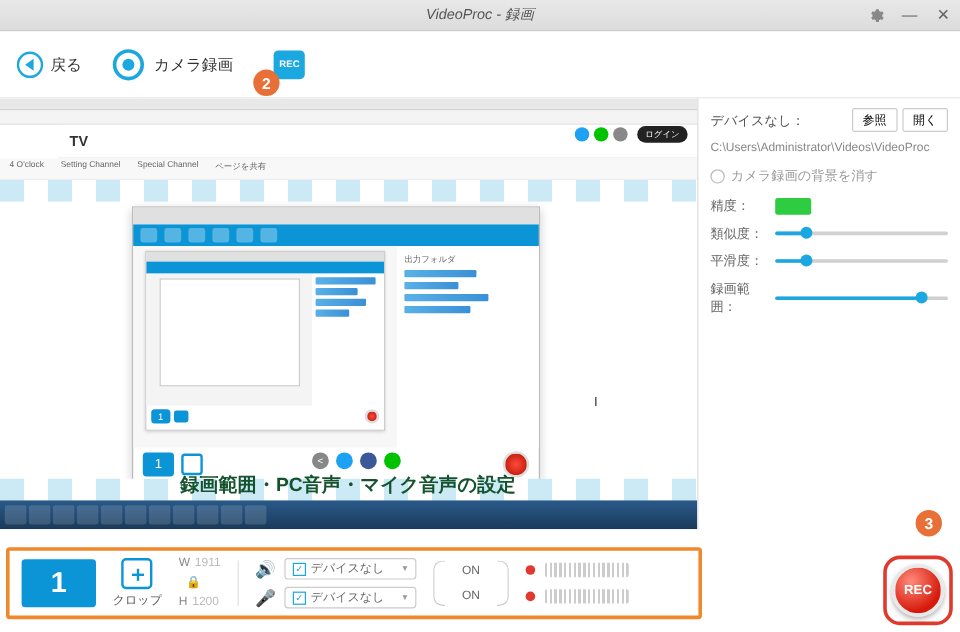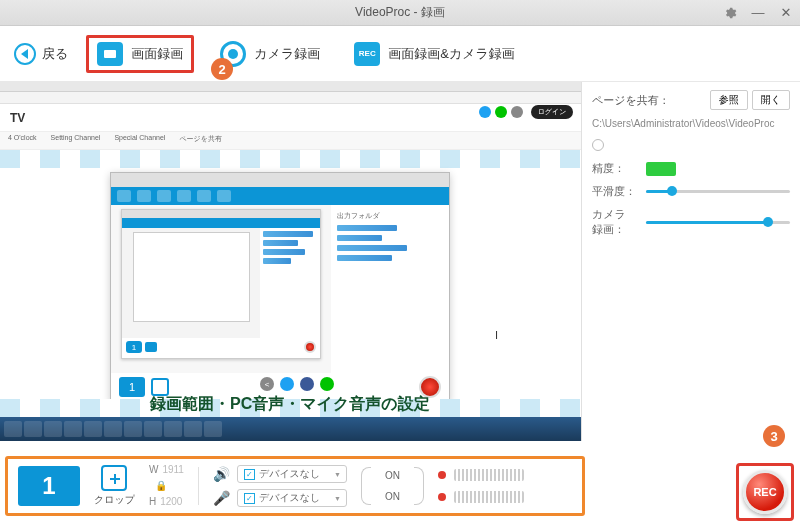--- a/index.html
+++ b/index.html
@@ -1,19 +1,19 @@
 <!DOCTYPE html>
 <html><head>
 <meta charset="utf-8">
 <style>
 * { margin: 0; padding: 0; box-sizing: border-box; font-family: "Meiryo", sans-serif; }
 body { width: 800px; height: 527px; background: #fff; overflow: hidden; position: relative; }
 
 .titlebar { height: 26px; background: linear-gradient(#e8e8e8,#dcdcdc); display: flex; align-items: center; justify-content: center; position: relative; border-bottom: 1px solid #ccc; }
-.titlebar .title { font-size: 12px; color: #555; }
+.titlebar .title { font-size: 12px; color: #555; font-style: italic; }
 .titlebar .controls { position: absolute; right: 0; top: 0; display: flex; height: 100%; }
 .titlebar .controls div { width: 28px; display: flex; align-items: center; justify-content: center; font-size: 13px; color: #666; }
 .gear-icon svg { width: 14px; height: 14px; fill: #888; }
 
 .toolbar { height: 56px; background: #fff; display: flex; align-items: center; padding: 0 14px; gap: 18px; border-bottom: 1px solid #e8e8e8; }
 .back-btn { display: flex; align-items: center; gap: 6px; font-size: 13px; color: #333; }
 .back-circle { width: 22px; height: 22px; border: 2px solid #1ba8e0; border-radius: 50%; display: flex; align-items: center; justify-content: center; }
 .back-circle::before { content: ""; width: 0; height: 0; border-right: 7px solid #1ba8e0; border-top: 5px solid transparent; border-bottom: 5px solid transparent; margin-left: -2px; }
 
 .mode-btn { display: flex; align-items: center; gap: 8px; font-size: 13px; color: #333; padding: 4px 8px; position: relative; }
@@ -34,21 +34,21 @@
 .sidebar { flex: 1; padding: 8px 10px; font-size: 11px; color: #555; }
 
 .preview-browser { position: absolute; inset: 0; background: #fff; }
 .browser-tabs { height: 10px; background: #e8e8e8; border-bottom: 1px solid #d0d0d0; }
 .browser-url { height: 12px; background: #f4f4f4; border-bottom: 1px solid #e0e0e0; }
 .browser-content { position: absolute; top: 22px; left: 0; right: 0; bottom: 0; }
 .circles-row { position: absolute; right: 58px; top: 2px; display: flex; gap: 4px; }
 .circles-row span { width:12px; height:12px; border-radius:50%; }
 .c-blue { background:#1da1f2;} .c-green{background:#00c300;} .c-gray{background:#888;}
 .login-pill { position:absolute; right:8px; top:1px; width:42px; height:14px; background:#222; border-radius:7px; color:#fff; font-size:7px; display:flex; align-items:center; justify-content:center;}
-.tv-header { height: 28px; background: #fff; display: flex; align-items: center; padding: 0 10px; border-bottom: 1px solid #eee; position:relative;}
+.tv-header { height: 28px; background: #fff; display: flex; align-items: center; padding: 0 10px; border-bottom: 1px solid #eee; position:relative;margin-left:48px;}
 .tv-logo { font-size: 12px; font-weight: bold; color: #333; }
 .tv-nav { height: 18px; background:#f8f8f8; border-bottom:1px solid #eee; font-size:7px; color:#666; padding:2px 8px; display:flex; gap:14px;}
 .wave-band { height:18px; background: repeating-linear-gradient(90deg,#cce9f6 0 20px,#fff 20px 40px); }
 .nested-window { position:absolute; left:110px; top:68px; width:340px; height:230px; background:#fff; border:1px solid #bbb; box-shadow:0 2px 8px rgba(0,0,0,.2);}
 .nested-top { height:14px; background:#e0e0e0;}
 .nested-toolbar { height:18px; background:#0c95d6; display:flex; gap:6px; align-items:center; padding:0 6px;}
 .nested-toolbar span{width:14px;height:12px;background:rgba(255,255,255,.3);border-radius:2px;}
 .nested-body { display:flex; height:168px;}
 .nested-left { width:220px; padding:4px; background:#f7f7f7;}
 .nested-mini { width:200px; height:150px; background:#fff; border:1px solid #ccc; box-shadow:0 1px 3px rgba(0,0,0,.2); margin:auto;}
@@ -93,21 +93,21 @@
 .audio-select { width: 110px; height: 18px; border: 1px solid #ccc; border-radius: 3px; display: flex; align-items: center; padding: 0 6px; font-size: 10px; color: #666; position:relative;}
 .audio-select::after { content:"▼"; position:absolute; right:5px; font-size:7px; color:#999;}
 .check-blue { width:11px; height:11px; border:1px solid #1ba8e0; color:#1ba8e0; font-size:8px; display:flex; align-items:center; justify-content:center; margin-right:4px;}
 .onoff-block { display:flex; flex-direction:column; gap:10px; align-items:center;}
 .onoff { font-size:10px; color:#666; display:flex; align-items:center; gap:8px;}
 .led { width:8px;height:8px;border-radius:50%;background:#e03a2f;}
 .meter { width:70px; height:12px; background:repeating-linear-gradient(90deg,#ccc 0 2px,transparent 2px 4px); border-radius:2px;}
 .bracket { width:10px; height:38px; border:1px solid #ccc; border-left:none; border-radius: 0 8px 8px 0;}
 .bracket.left { border:1px solid #ccc; border-right:none; border-radius:8px 0 0 8px;}
 
-.rec-wrap { position:absolute; right:6px; bottom:6px; width:58px; height:58px; border:3px solid #e03a2f; border-radius:4px; display:flex; align-items:center; justify-content:center;}
+.rec-wrap { position:absolute; right:6px; bottom:6px; width:58px; height:58px; border:3px solid #e03a2f; border-radius:14px; display:flex; align-items:center; justify-content:center;}
 .rec-btn { width:44px; height:44px; border-radius:50%; background:radial-gradient(circle at 35% 30%, #ff8a7a, #d61a0a 70%); border:3px solid #e8e8e8; display:flex; align-items:center; justify-content:center; color:#fff; font-size:11px; font-weight:bold; box-shadow:0 2px 4px rgba(0,0,0,.3);}
 
 .bar { position:absolute; background:linear-gradient(90deg,#5ab0e6,#3a90d6); height:6px; border-radius:1px;}
 </style>
 </head>
 <body>
 
 <div class="titlebar">
   <span class="title">VideoProc - 録画</span>
   <div class="controls">
@@ -119,31 +119,26 @@
     <div>—</div>
     <div>✕</div>
   </div>
 </div>
 
 <div class="toolbar">
   <div class="back-btn">
     <div class="back-circle"></div>
     <span>戻る</span>
   </div>
-  <div class="mode-btn highlight-red">
-    <div class="mode-icon screen"></div>
-    <span>画面録画</span>
-  </div>
   <div class="mode-btn">
     <div class="mode-icon cam"></div>
     <span>カメラ録画</span>
   </div>
   <div class="mode-btn">
     <div class="mode-icon both"></div>
-    <span>画面録画&amp;カメラ録画</span>
   </div>
 </div>
 
 <div class="badge badge-2">2</div>
 
 <div class="main">
   <div class="preview">
     <div class="preview-browser">
       <div class="browser-tabs"></div>
       <div class="browser-url"></div>
@@ -232,44 +227,52 @@
             <span></span>
             <span></span>
         </div>
         <div class="orange-text">録画範囲・PC音声・マイク音声の設定</div>
       </div>
     </div>
   </div>
 
   <div class="sidebar">
     <div class="side-row">
-      <span>ページを共有：</span>
+      <span>デバイスなし：</span>
       <div class="side-btns">
         <button>参照</button>
         <button>開く</button>
       </div>
     </div>
     <div class="side-path">C:\Users\Administrator\Videos\VideoProc</div>
     <div class="side-check">
       <div class="cb"></div>
+      <span>カメラ録画の背景を消す</span>
     </div>
     <div id="sliders">
         <div class="slider-row">
           <div class="lbl">精度：</div>
           <div class="green-badge"></div>
+        </div>
+        <div class="slider-row">
+          <div class="lbl">類似度：</div>
+          <div class="track">
+            <div class="fill" style="width: 18%;"></div>
+            <div class="thumb" style="left: 18%;"></div>
+          </div>
         </div>
         <div class="slider-row">
           <div class="lbl">平滑度：</div>
           <div class="track">
             <div class="fill" style="width: 18%;"></div>
             <div class="thumb" style="left: 18%;"></div>
           </div>
         </div>
         <div class="slider-row">
-          <div class="lbl">カメラ録画：</div>
+          <div class="lbl">録画範囲：</div>
           <div class="track">
             <div class="fill" style="width: 85%;"></div>
             <div class="thumb" style="left: 85%;"></div>
           </div>
         </div>
       </div>
   </div>
 </div>
 
 <div class="bottombar">

